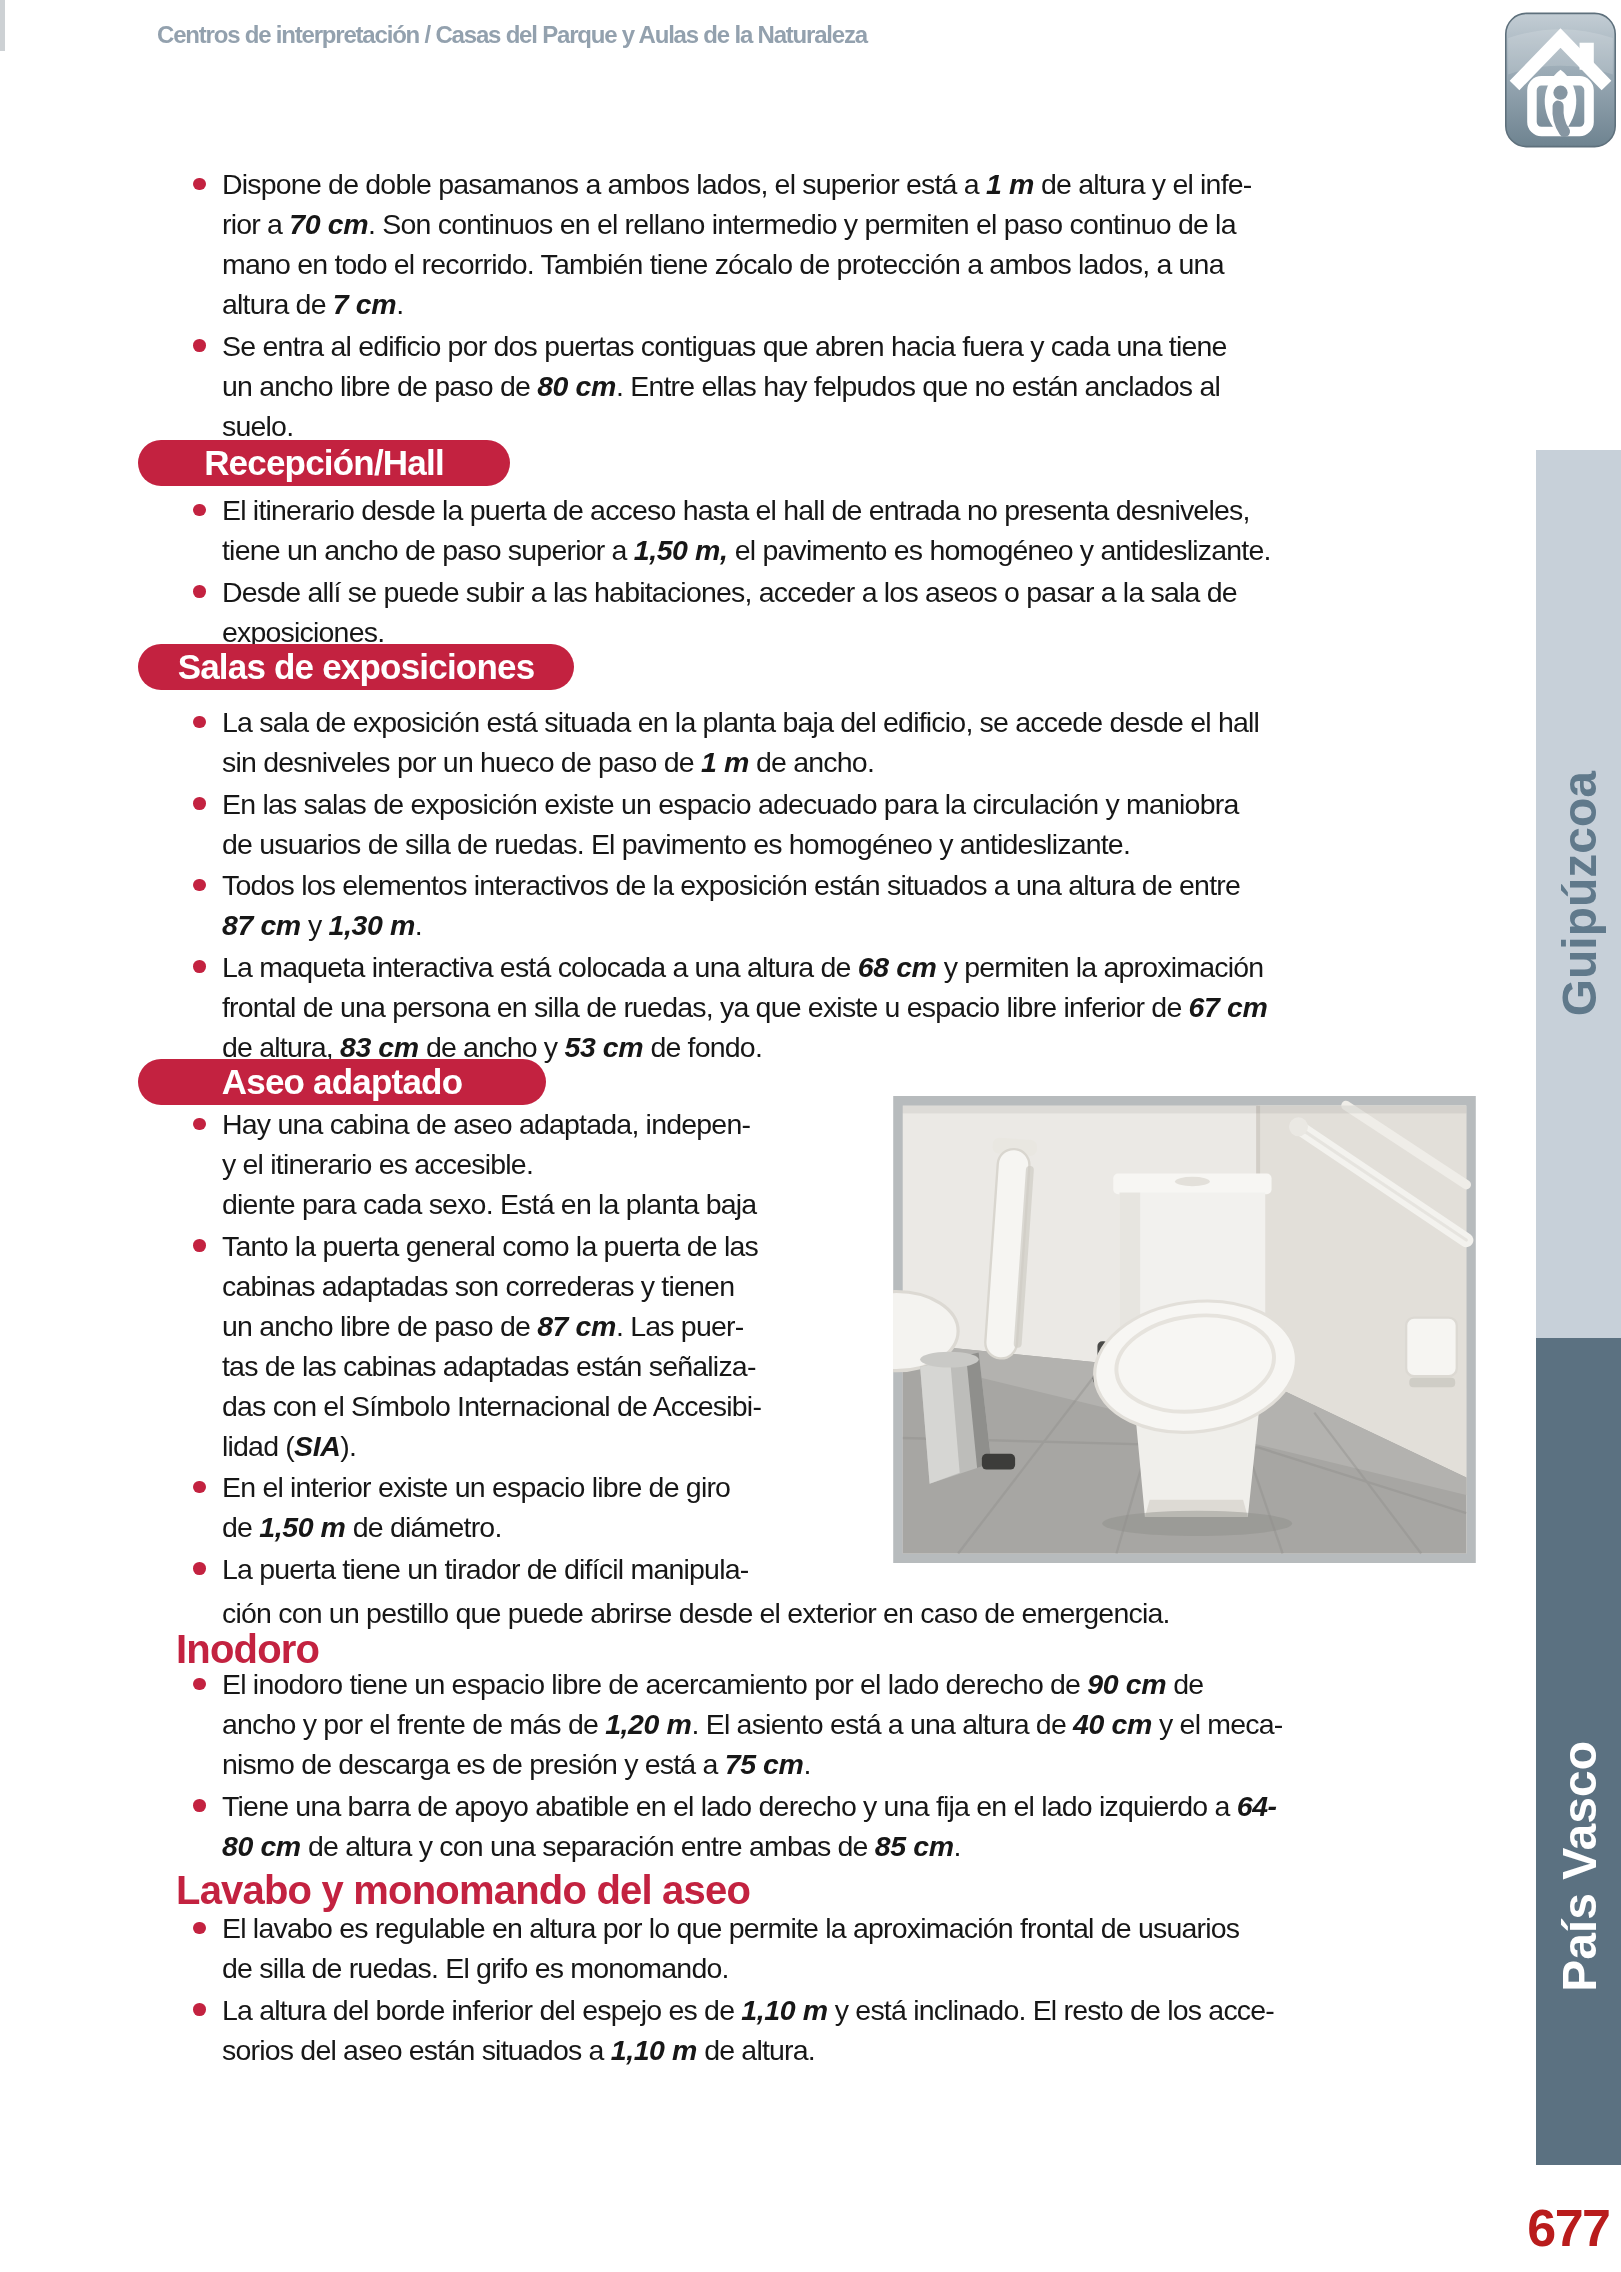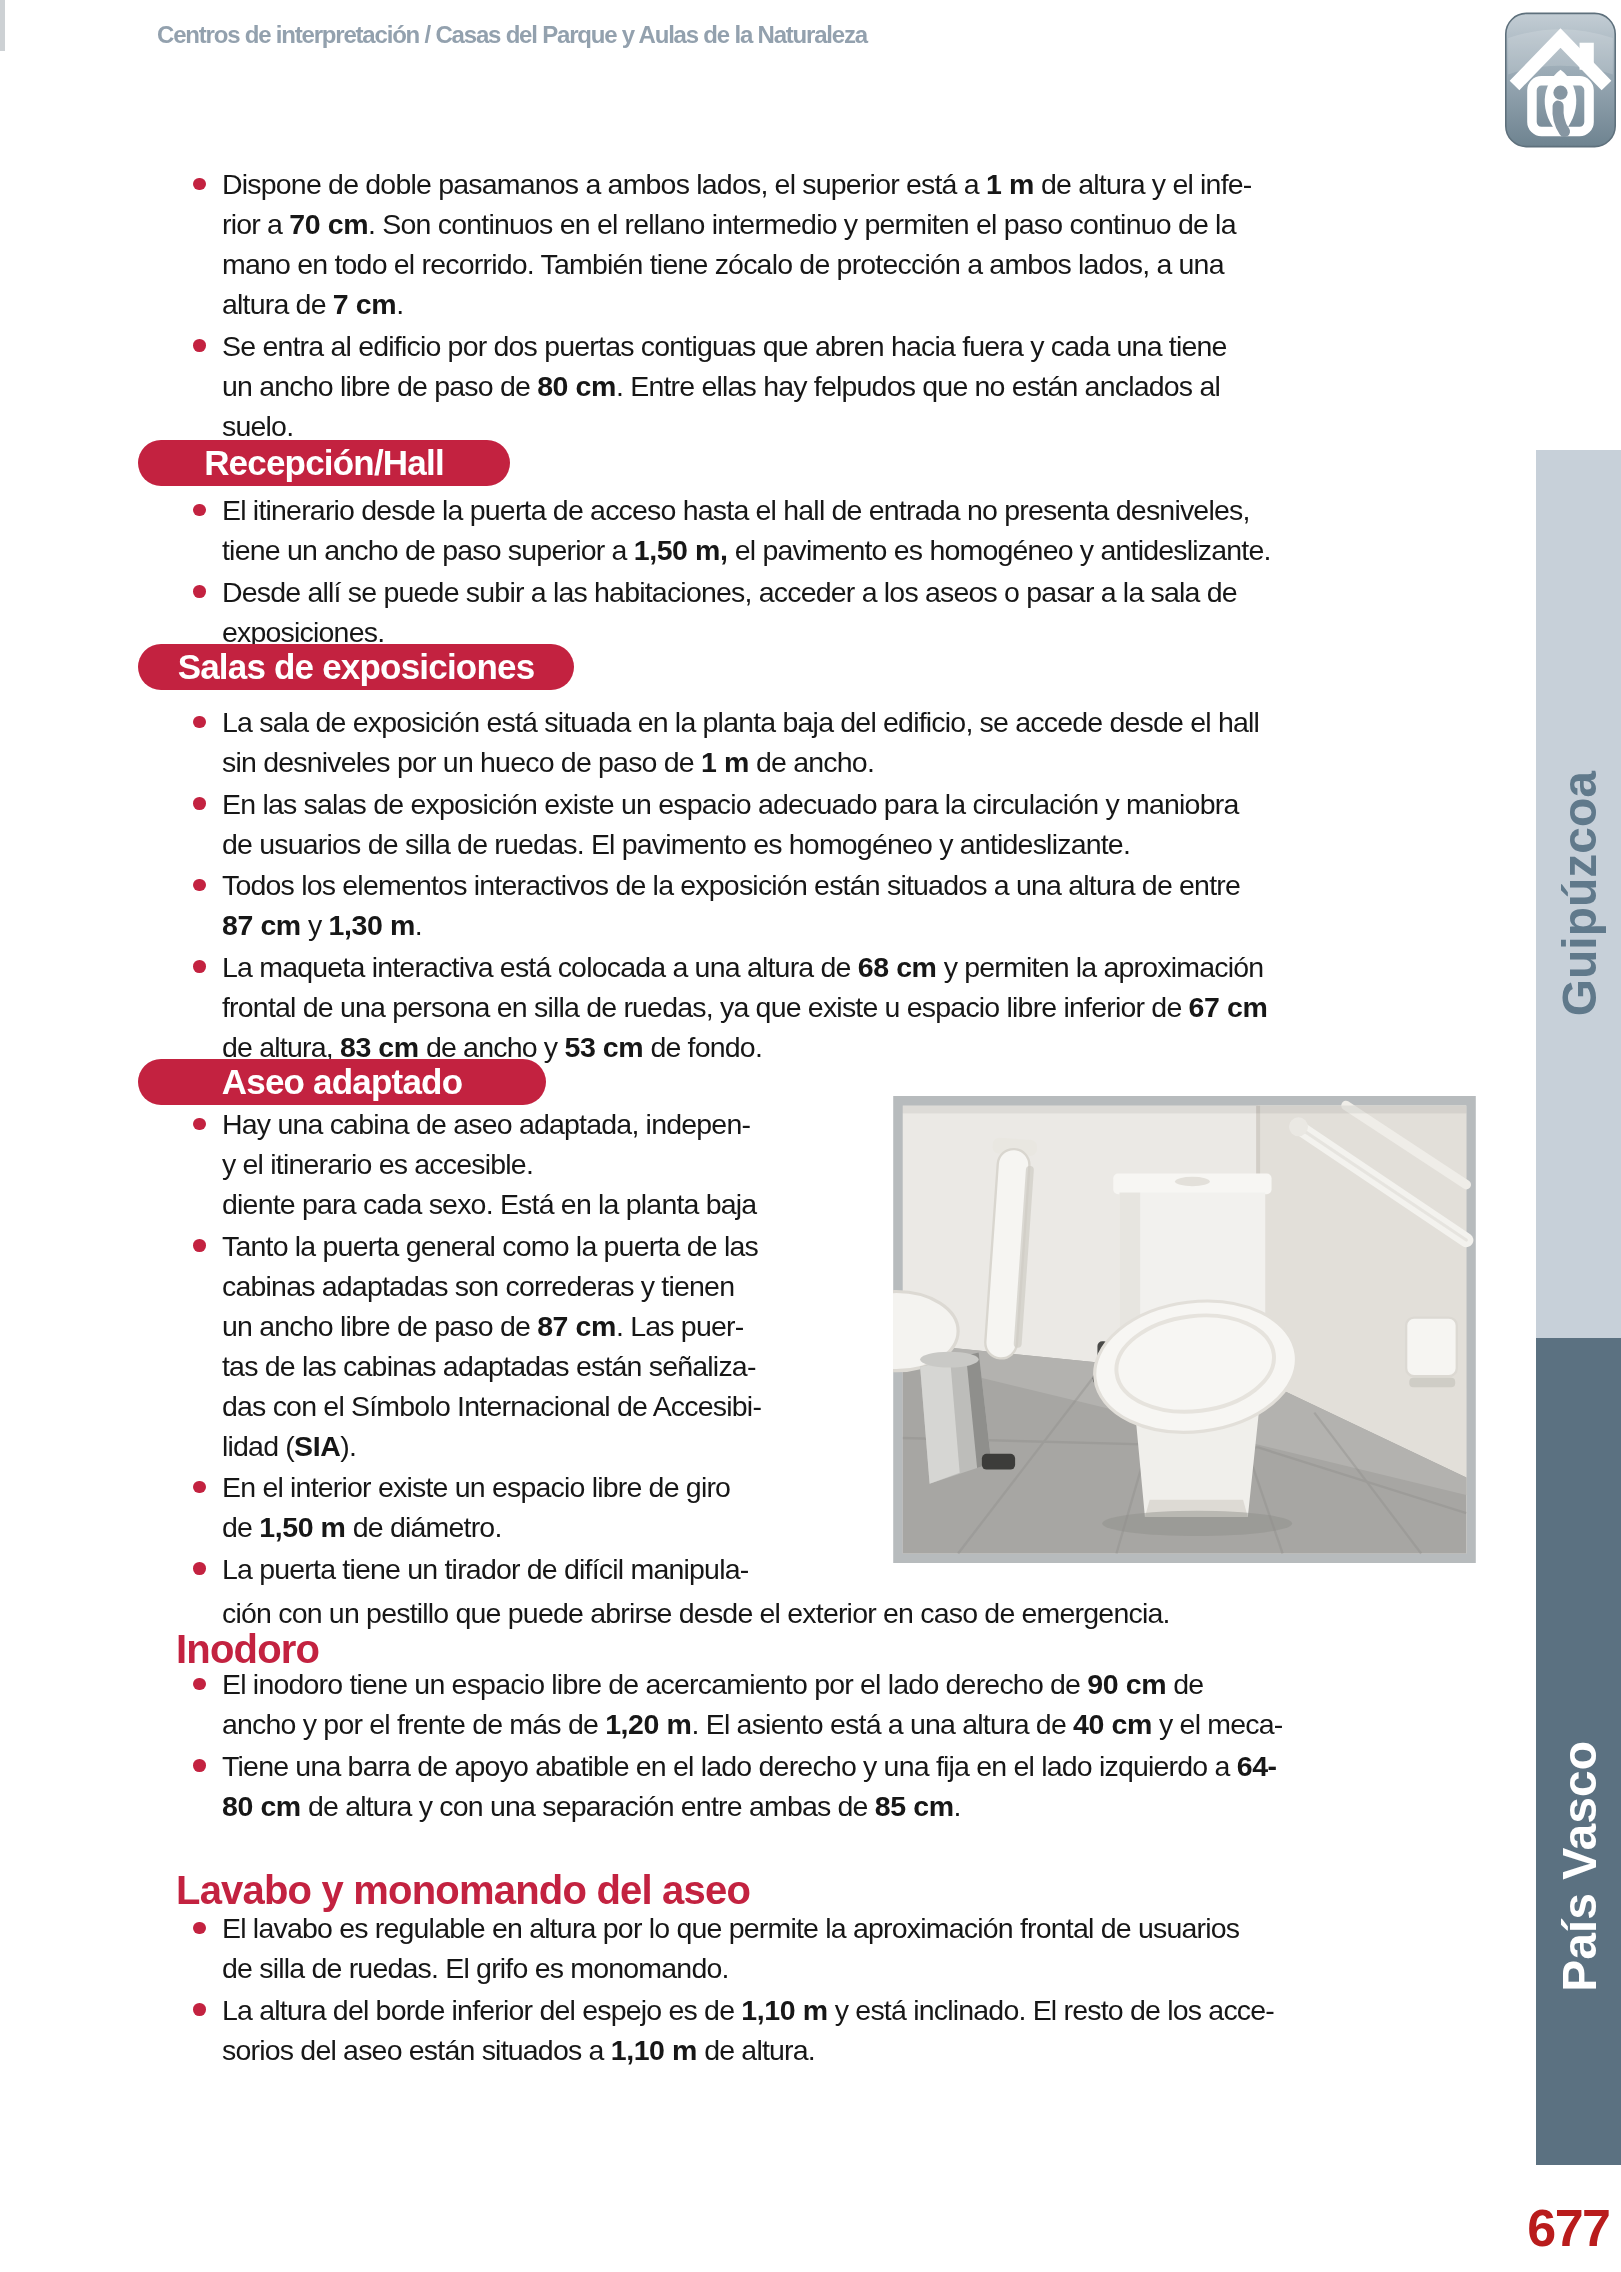--- a/index.html
+++ b/index.html
@@ -28,21 +28,21 @@
   ul.blist{list-style:none;margin:0;padding:0;}
   ul.blist li{position:relative;padding-left:32px;margin:0 0 1.6px 0;}
   ul.blist li::before{
     content:"";position:absolute;left:3.2px;top:13.5px;width:12.7px;height:12.7px;
     border-radius:50%;background:var(--accent_red);
   }
   .ln{
     font-size:28.5px;line-height:40px;letter-spacing:-0.8px;color:var(--body_text);
     white-space:nowrap;
   }
-  .ln b{letter-spacing:-0.4px;}
+  .ln b{letter-spacing:-0.4px;font-style:italic;}
 
   .sec-intro{top:164px;}
   .sec-reception{top:490px;}
   .sec-exhibition{top:702px;}
   .sec-aseo{top:1104px;width:697px;}
   .cont-line{position:absolute;left:222px;top:1593px;}
   .sec-inodoro{top:1664px;}
   .sec-lavabo{top:1908px;}
 
   .pill{
@@ -245,20 +245,21 @@
         <rect width="712" height="10" fill="#000000" opacity="0.06"></rect>
       </g>
     </svg>
   </figure>
 
   <div class="subhead sh-inodoro">Inodoro</div>
   <ul class="blist sec sec-inodoro">
       <li>
         <div class="ln">El inodoro tiene un espacio libre de acercamiento por el lado derecho de <b>90 cm</b> de</div>
         <div class="ln">ancho y por el frente de más de <b>1,20 m</b>. El asiento está a una altura de <b>40 cm</b> y el meca-</div>
+        <div class="ln">nismo de descarga es de presión y está a <b>75 cm</b>.</div>
       </li>
       <li>
         <div class="ln">Tiene una barra de apoyo abatible en el lado derecho y una fija en el lado izquierdo a <b>64-</b></div>
         <div class="ln"><b>80 cm</b> de altura y con una separación entre ambas de <b>85 cm</b>.</div>
       </li>
     </ul>
 
   <div class="subhead sh-lavabo">Lavabo y monomando del aseo</div>
   <ul class="blist sec sec-lavabo">
       <li>

